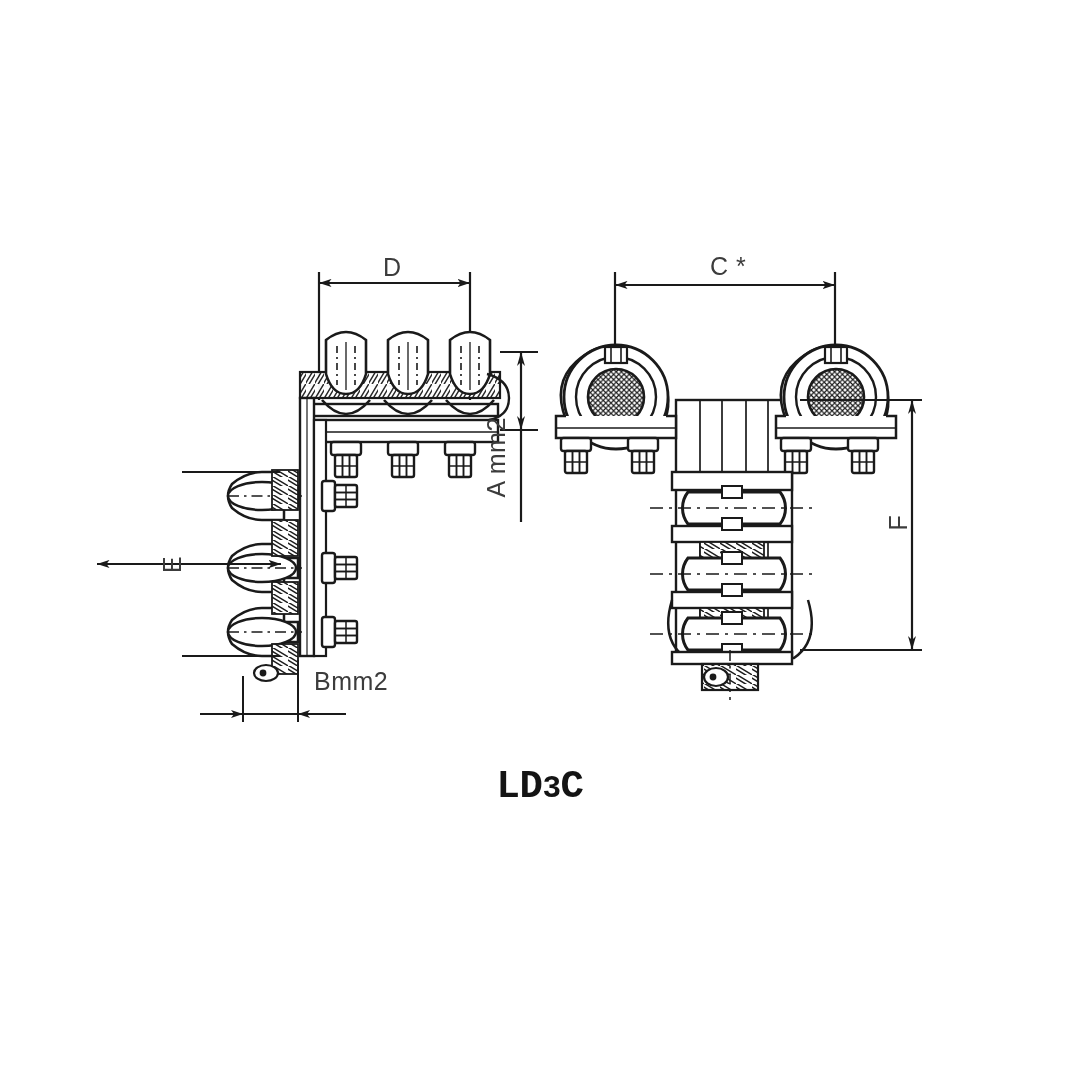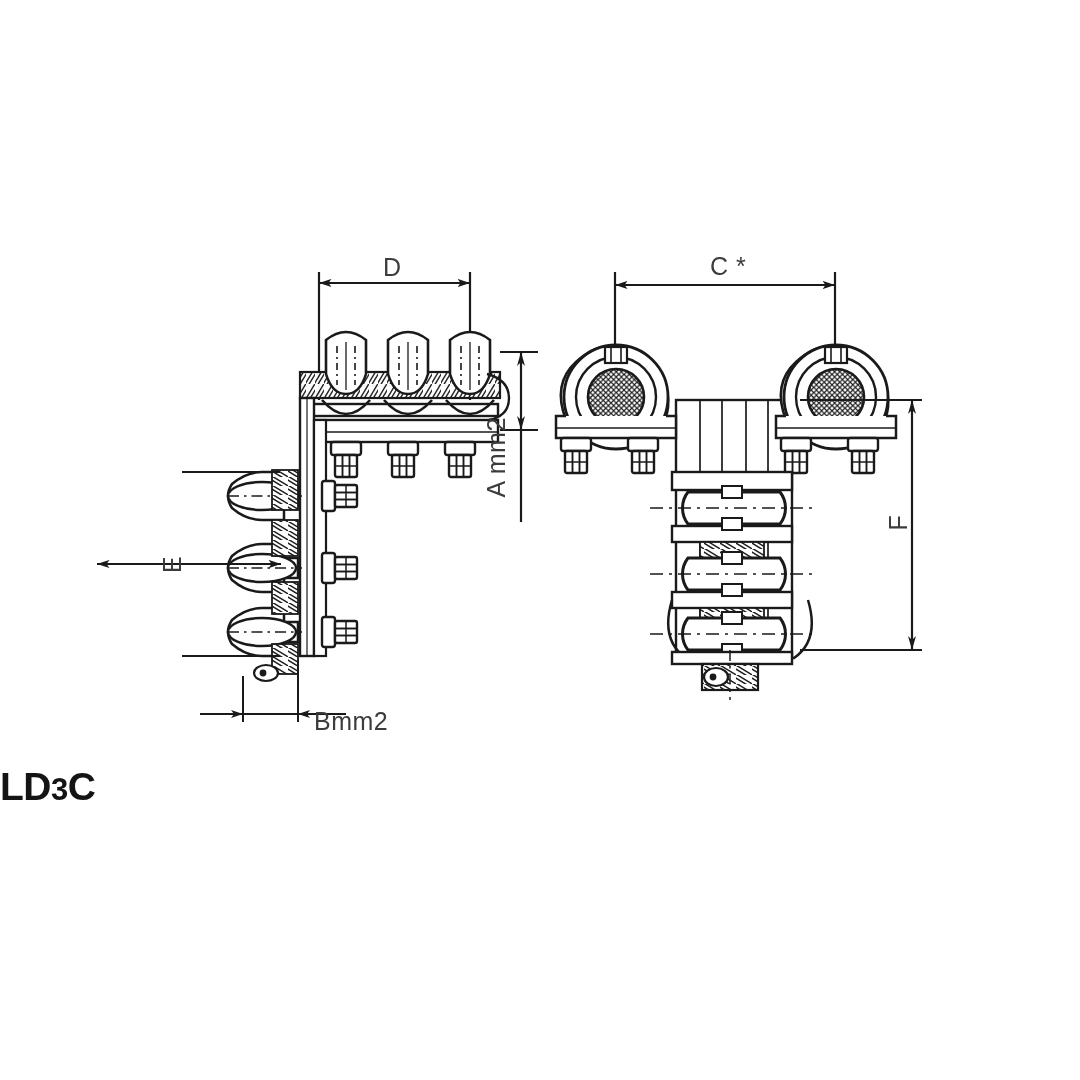--- a/index.html
+++ b/index.html
@@ -8,23 +8,23 @@
        font-family:"Liberation Sans","DejaVu Sans",sans-serif;}
   #stage{position:relative;width:1080px;height:1080px;background:#ffffff;}
   #dwg{position:absolute;left:0;top:0;width:1080px;height:1080px;}
   .dimlabel{
     position:absolute;color:#3c3c3c;font-size:25px;
     font-family:"Liberation Sans","DejaVu Sans",sans-serif;
     letter-spacing:.5px;white-space:nowrap;user-select:none;
   }
   .rot90{transform:rotate(-90deg);transform-origin:center center;}
   #title-label{
-    position:absolute;left:0;right:0;top:765px;
+    position:absolute;left:0;right:0;top:765px;text-align:center;
     font-size:39px;font-weight:bold;color:#141414;
-    font-family:Liberation Sans, sans-serif;
+    font-family:Liberation Mono, monospace;
     letter-spacing:-0.5px;
   }
   #title-label .sub{font-size:31px;}
 </style>
 </head>
 <body>
 
 <div id="stage">
 
   <svg id="dwg" viewBox="0 0 1080 1080">
@@ -250,21 +250,21 @@
       <path d="M912,650 L908,636 L912,640 L916,636 Z" fill="#1a1a1a"></path>
     </g>
   </svg>
 
   <div class="dimlabel" style="left:383px;top:253px;">D</div>
 
   <div class="dimlabel rot90" style="left:476px;top:463px;width:40px;text-align:center;">A mm2</div>
 
   <div class="dimlabel rot90" style="left:152px;top:550px;width:40px;text-align:center;">E</div>
 
-  <div class="dimlabel" style="left:314px;top:707px;">Bmm2</div>
+  <div class="dimlabel" style="left:314px;top:667px;">Bmm2</div>
 
   <div class="dimlabel" style="left:710px;top:252px;">C *</div>
 
   <div class="dimlabel rot90" style="left:878px;top:508px;width:40px;text-align:center;">F</div>
 
   <div id="title-label">
     <span>LD</span><span class="sub">3</span><span>C</span>
   </div>
 
 </div>

